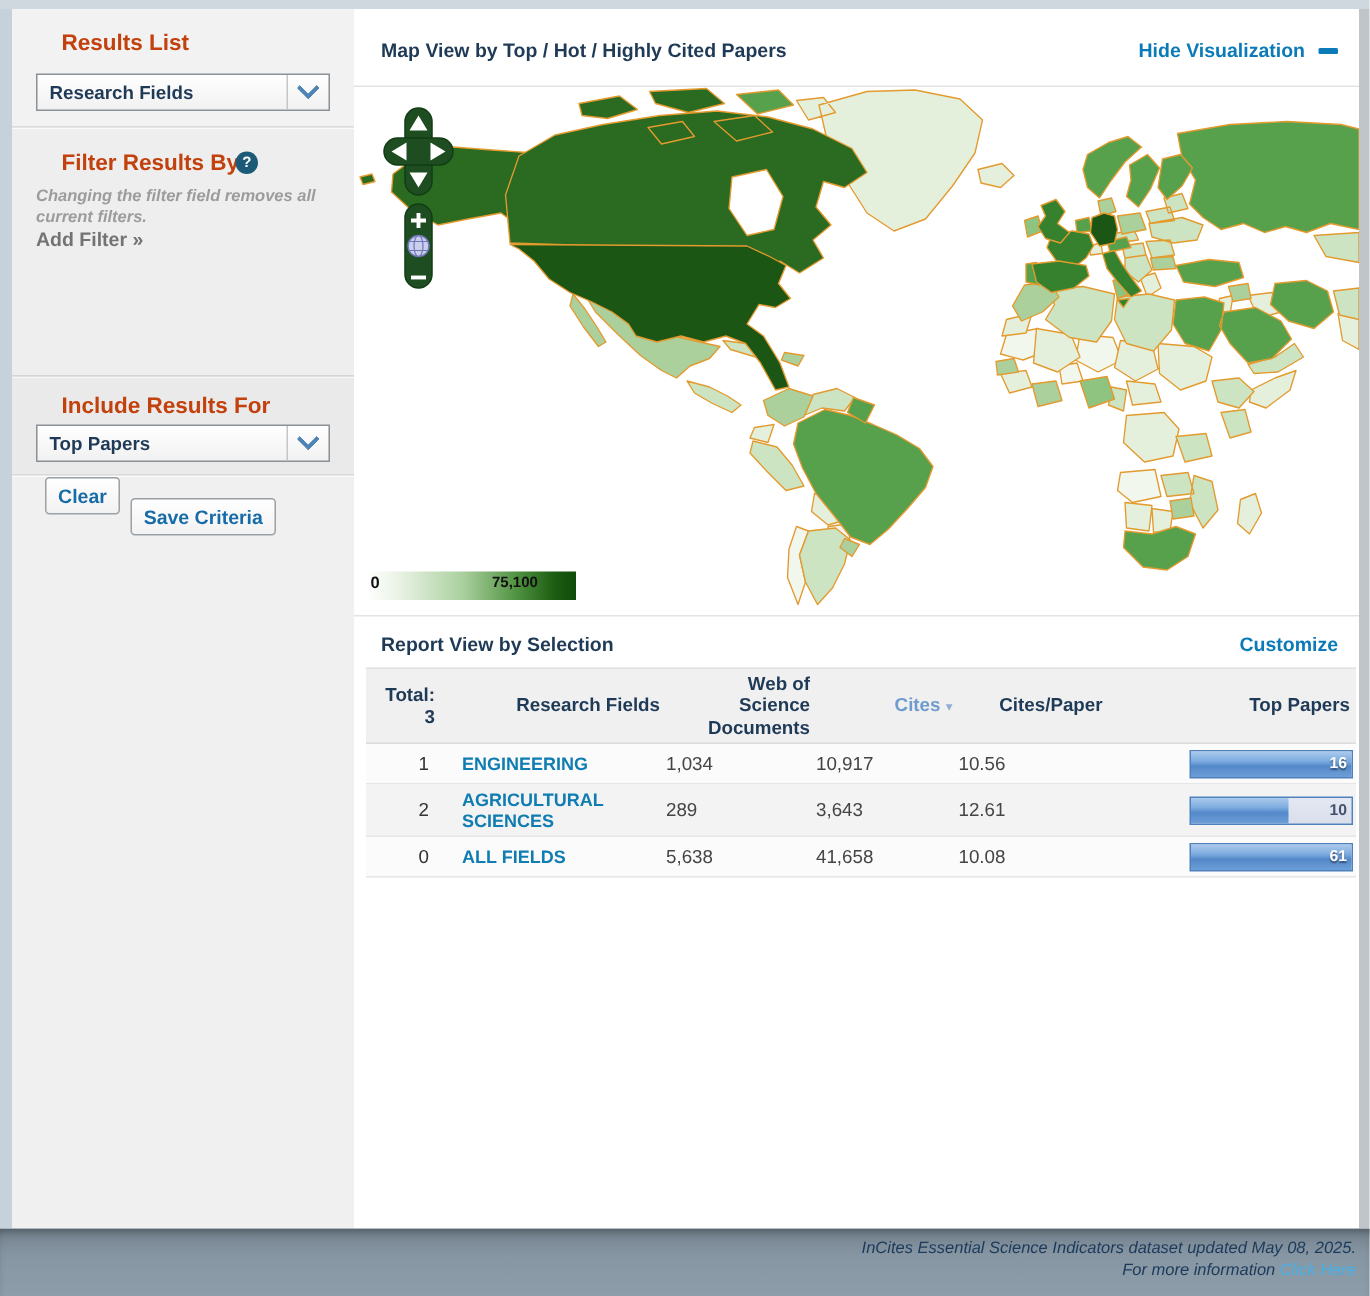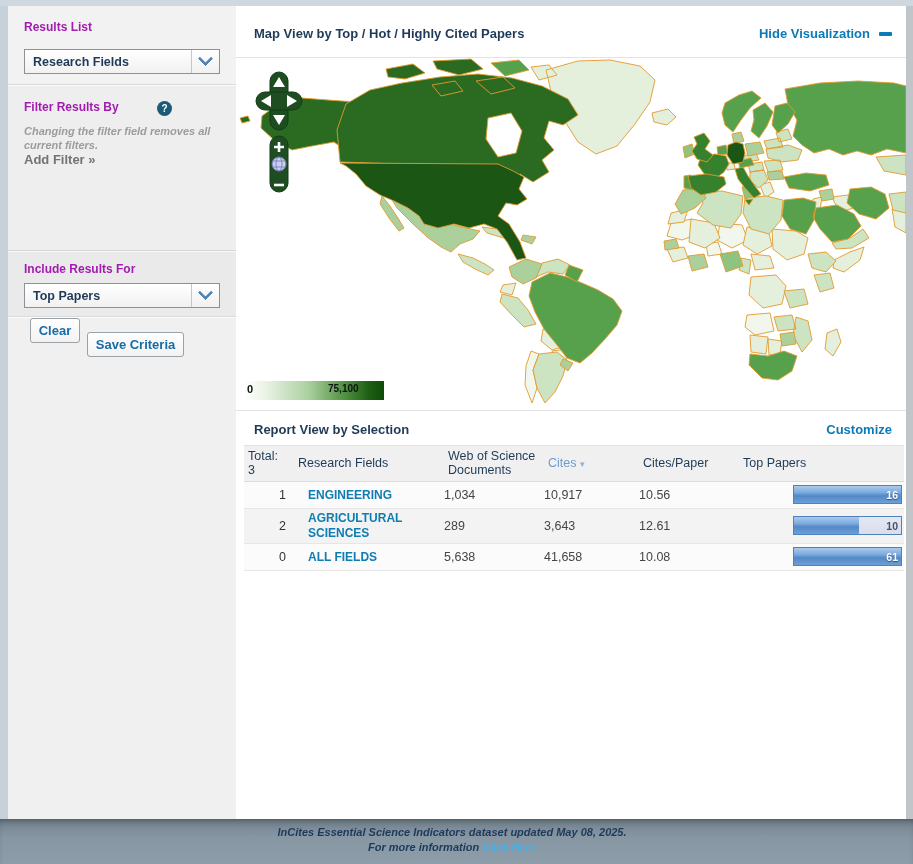--- a/index.html
+++ b/index.html
@@ -10,34 +10,34 @@
     -webkit-font-smoothing:antialiased;
   }
   
   .frame-top{position:absolute;left:0;top:0;width:913px;height:6px;background:#cfd8de}
   .frame-left{position:absolute;left:0;top:6px;width:8px;height:813px;background:#c6d1d9}
   .frame-right{position:absolute;right:0;top:6px;width:7px;height:813px;background:#bfc5c9}
   .footer{
     position:absolute;left:0;top:819px;width:913px;height:45px;box-sizing:border-box;
     background:linear-gradient(180deg,#72818c 0%,#8796a3 40%,#8d9daa 100%);
     box-shadow:inset 0 5px 7px -4px rgba(0,0,0,.4);
-    color:#1c3a5a;font-size:11px;font-style:italic;text-align:center;
-    padding:6px 9px 0 0;line-height:1.35;font-weight:bold;
+    color:#1c3a5a;font-size:11px;font-style:italic;text-align:right;
+    padding:6px 9px 0 0;line-height:1.35;
   }
   .footer a{color:#45b1e8;text-decoration:none;font-style:italic;cursor:pointer}
 
   
   .sidebar{position:absolute;left:8px;top:6px;width:228px;height:813px;background:#f0f0f0}
   .sec{position:absolute;left:0;width:228px}
   .sec-a{top:0;height:78px;background:#f2f2f2}
   .sec-b{top:78px;height:166px;background:#eeeeee;border-top:1px solid #dbdbdb;box-shadow:inset 0 1px 0 #fbfbfb}
   .sec-c{top:244px;height:66px;background:#eaeaea;border-top:1px solid #d5d5d5;box-shadow:inset 0 1px 0 #f8f8f8}
   .sec-d{top:310px;height:503px;background:#f0f0f0;border-top:1px solid #dbdbdb;box-shadow:inset 0 1px 0 #fcfcfc}
 
-  .sb-h{position:absolute;left:16px;color:#a21caf;font-size:12px;font-weight:bold;white-space:nowrap}
+  .sb-h{position:absolute;left:33px;color:#c2410c;font-size:15px;font-weight:bold;white-space:nowrap}
   .dd{position:absolute;left:16px;width:196px;height:25px;border:1px solid #8b9196;background:linear-gradient(#ffffff,#f1f1f1);
       box-sizing:border-box;display:flex;align-items:stretch;cursor:pointer}
   .dd-label{flex:1;display:flex;align-items:center;padding-left:8px;color:#1f3a57;font-weight:bold;font-size:12.5px;white-space:nowrap}
   .dd-btn{width:27px;border-left:1px solid #c6c6c6;display:flex;align-items:center;justify-content:center}
   .chev{width:8px;height:8px;border-right:3px solid #4e84b6;border-bottom:3px solid #4e84b6;border-radius:1px;
         transform:rotate(45deg) translate(-2px,-2px)}
   .help{position:absolute;left:149px;top:95px;width:15px;height:15px;border-radius:50%;background:#1c5b78;color:#fff;
         font-size:10px;font-weight:bold;text-align:center;line-height:15px;cursor:pointer}
   .note{position:absolute;left:16px;top:118px;width:198px;color:#9c9c9c;font-size:11px;font-style:italic;font-weight:bold;line-height:1.3}
   .addf{position:absolute;left:16px;top:146px;color:#737373;font-size:13px;font-weight:bold;cursor:pointer;text-decoration:none}
@@ -66,21 +66,21 @@
     background:linear-gradient(90deg,#ffffff 0%,#e9f2e4 16%,#abd09f 46%,#4f9240 72%,#1c5c12 90%,#0f4c09 100%)}
   .leg0{position:absolute;left:3px;top:2px;font-size:11px;font-weight:bold;color:#111}
   .legmax{position:absolute;left:84px;top:2px;font-size:10px;font-weight:bold;color:#111}
   .hr2{position:absolute;left:0;top:404px;width:670px;height:0;border-top:1px solid #e3e3e3}
   .rep-title{position:absolute;left:18px;top:416px;color:#1f3a57;font-size:13px;font-weight:bold}
   .customize{position:absolute;right:14px;top:416px;color:#0a7ab8;font-size:13px;font-weight:bold;cursor:pointer}
 
   .table{position:absolute;left:8px;top:439px;width:660px}
   .thead,.trow{display:grid;grid-template-columns:50px 150px 100px 95px 100px 1fr;align-items:center}
   .thead{background:#f0f0f0;border-top:1px solid #e2e2e2;border-bottom:1px solid #dcdcdc;min-height:33px;
-         color:#1f3a57;font-weight:normal;font-size:12.5px;text-align:left}
+         color:#1f3a57;font-weight:bold;font-size:12.5px;text-align:right}
   .th{line-height:1.15;padding:3px 4px}
   .th-cites{color:#6f9bcd;cursor:pointer}
   .th-cites .arr{font-size:9px;color:#8fb0d6}
   .trow{border-bottom:1px solid #e6e6e6;font-size:12.5px;color:#454545}
   .r0{height:26px;background:#fbfbfb}
   .r1{min-height:34px;background:#f3f3f3}
   .r2{height:26px;background:#fbfbfb}
   .td-rank{text-align:right;padding-right:8px;color:#333}
   .td-field{padding-left:14px}
   .td-field span{color:#0f7db2;font-weight:bold;font-size:12px;line-height:1.2;cursor:pointer}

